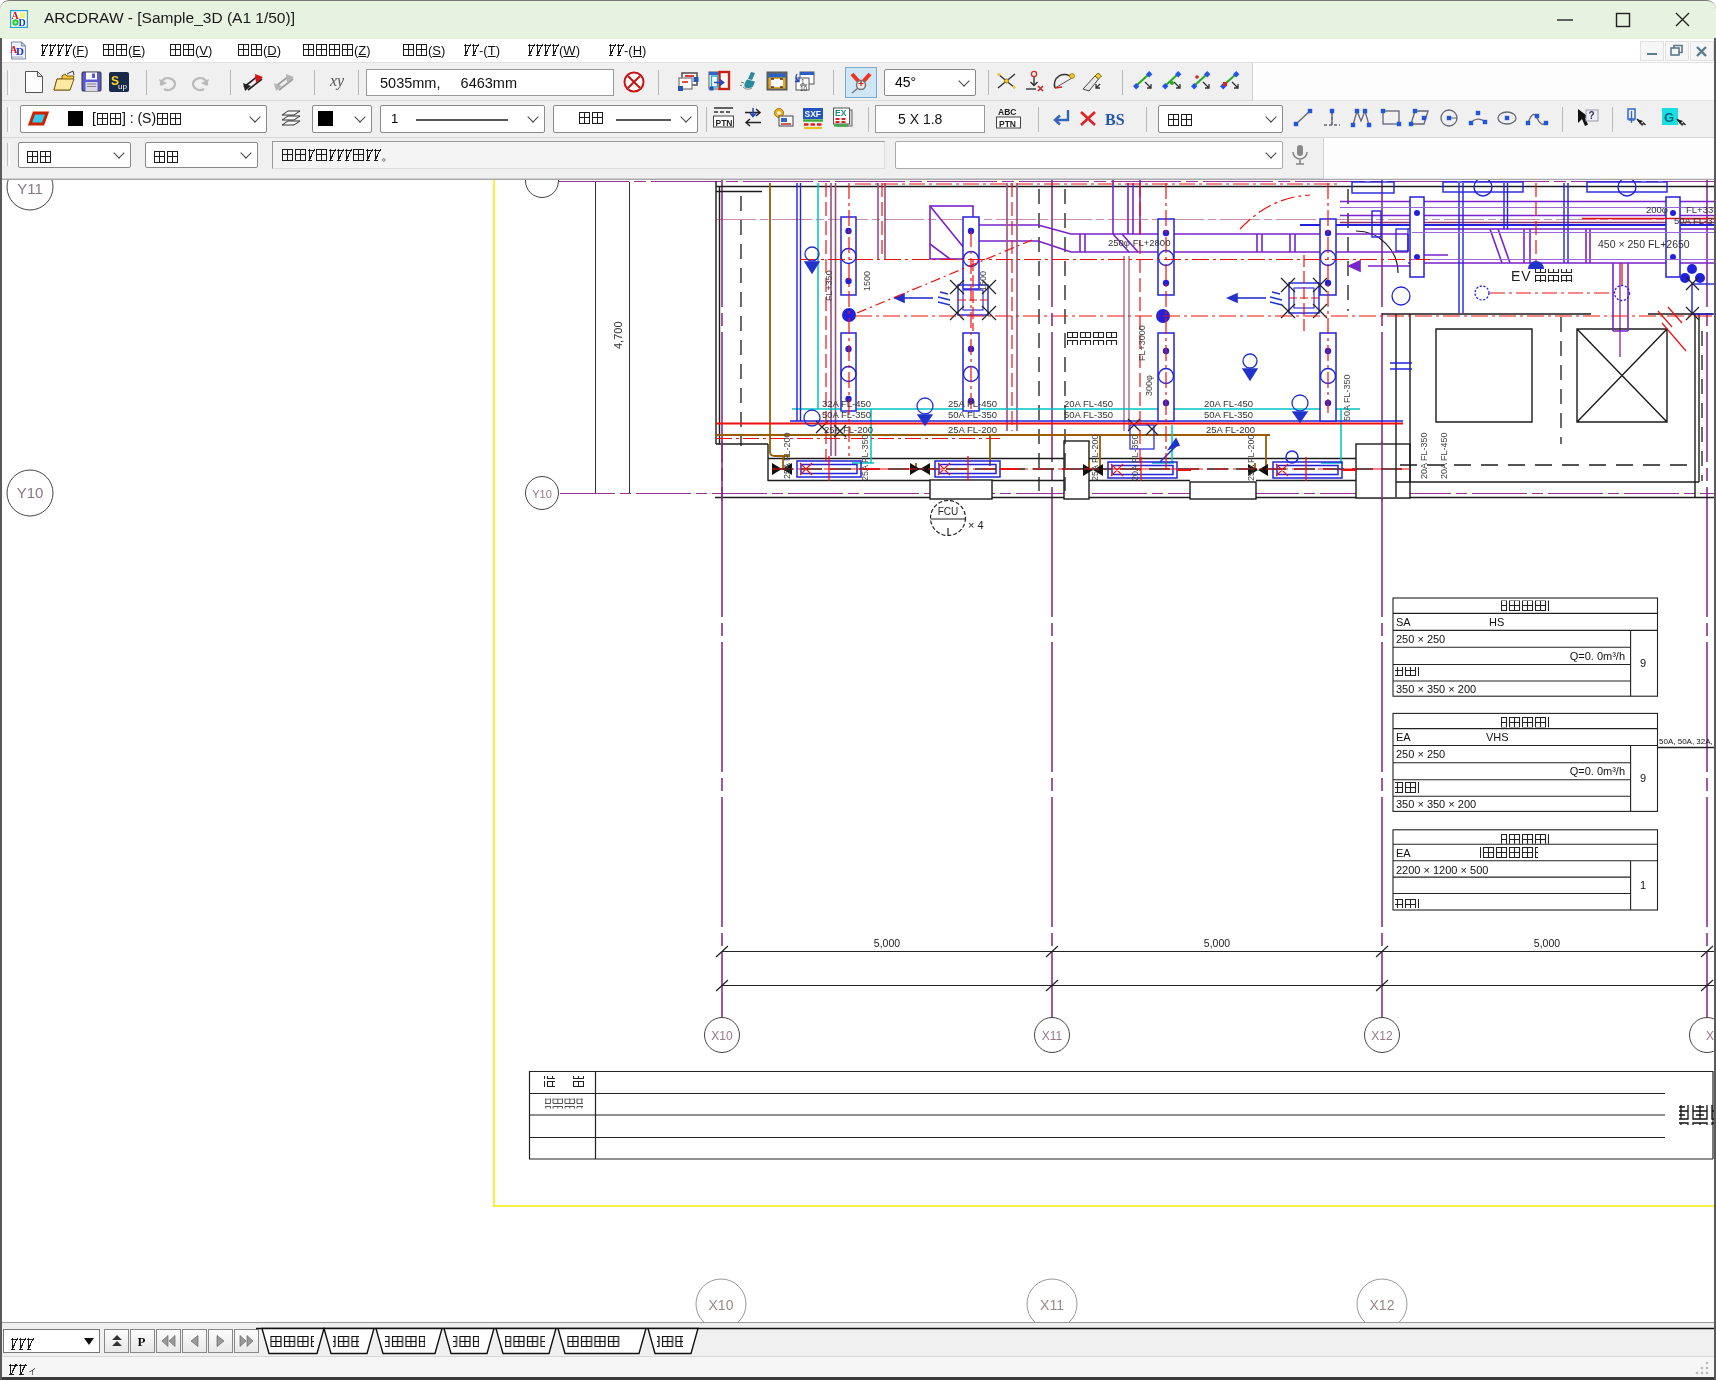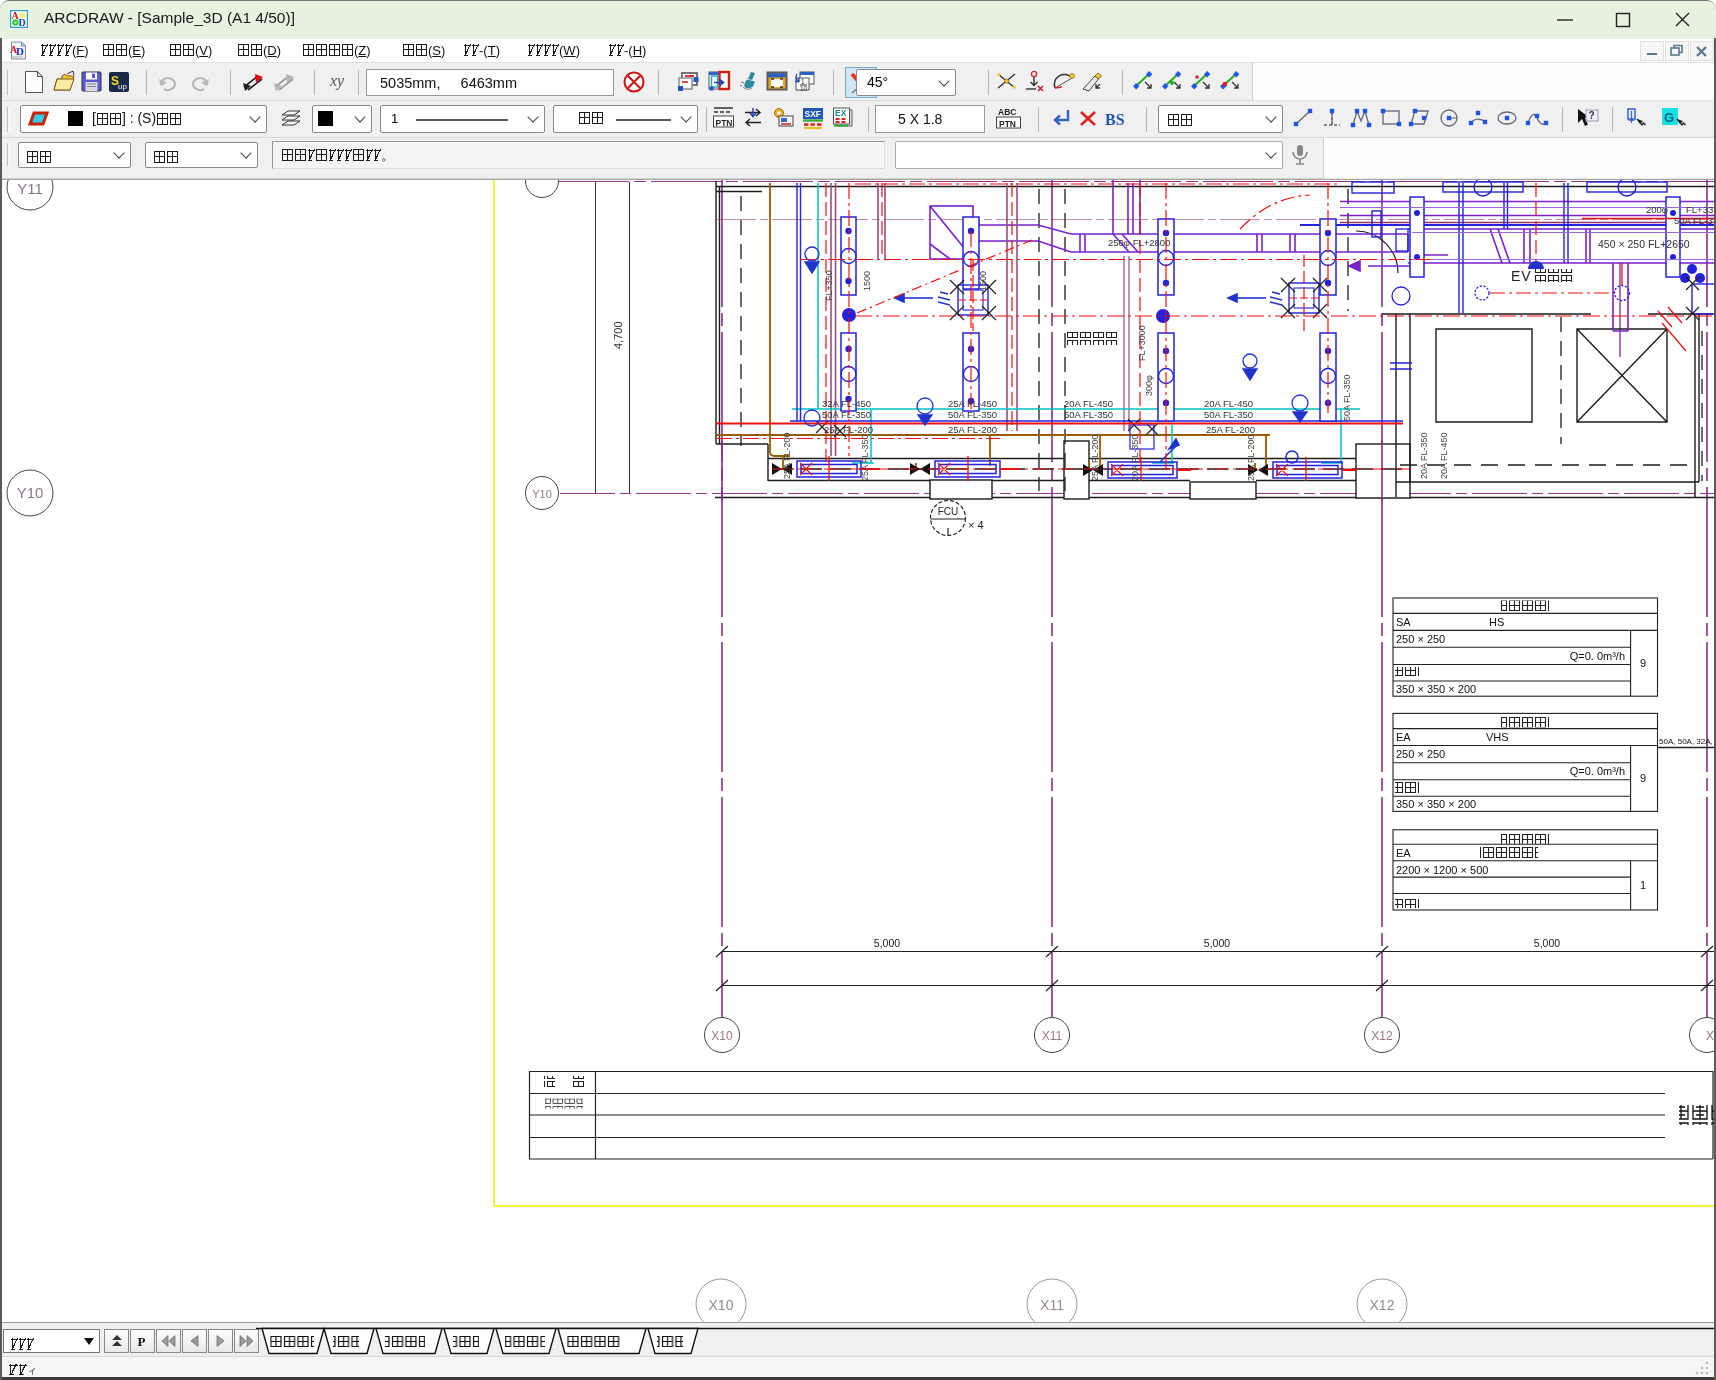--- a/index.html
+++ b/index.html
@@ -29,21 +29,21 @@
 <div class="abs" style="left:0;top:0;width:1716px;height:39px;background:#e7f2e0;border-top:1px solid #777;border-radius:9px 9px 0 0"></div>
 <div class="abs" style="left:10px;top:10px">
 <svg width="18" height="18">
         <rect x="0.5" y="0.5" width="17" height="17" fill="#fff" stroke="#2da0d0" stroke-width="1.5"></rect>
 <rect x="10" y="2.5" width="5.5" height="5.5" fill="#f6f27a"></rect>
         <circle cx="5.5" cy="12.5" r="3.2" fill="#2ecc2e"></circle>
         <circle cx="5.5" cy="12.5" r="1.2" fill="#b6f7b6"></circle>
 <text x="1.5" y="9" font-size="10" font-weight="bold" fill="#e01010" font-family="Liberation Serif">A</text>
 <text x="8.5" y="16" font-size="10" font-weight="bold" fill="#1040d0" font-family="Liberation Serif">D</text>
       </svg></div>
-<div class="abs" style="left:44px;top:9px;font-size:15.5px;color:#191919">ARCDRAW - [Sample_3D (A1 4/50)]</div>
+<div class="abs" style="left:44px;top:9px;font-size:15.5px;color:#191919">ARCDRAW - [Sample_3D (A1 1/50)]</div>
 <svg class="abs" style="left:1545px;top:8px" width="165" height="24">
 <path d="M12,12 h16" stroke="#222" stroke-width="1.4"></path>
 <rect x="71.5" y="5.5" width="13" height="13" fill="none" stroke="#222" stroke-width="1.4"></rect>
 <path d="M131,5 l13,13 M144,5 l-13,13" stroke="#222" stroke-width="1.4"></path>
     </svg>
 
 <div class="abs" style="left:0;top:39px;width:1716px;height:24px;background:#fff;border-bottom:1px solid #e0e0e0"></div>
 <div class="abs" style="left:9px;top:41px">
 <svg width="18" height="19">
         <path d="M2.5,1 h10 l4,4 v13 h-14 z" fill="#eef2fa" stroke="#7a8cb0"></path>
@@ -169,21 +169,21 @@
       </g>
 </svg>
 <div class="vsep" style="left:833px;top:70px;height:25px"></div>
 <div class="abs" style="left:845px;top:67px;width:32px;height:31px;background:#cfe6f5;border:1px solid #77aacc"></div>
 <svg class="abs" style="left:849px;top:71px" width="25" height="24">
       <path d="M3,3 L12,13 L21,3" fill="none" stroke="#ee3322" stroke-width="4"></path>
       <circle cx="12" cy="14" r="4.5" fill="#e8e8e8" stroke="#777" stroke-width="1.5"></circle>
       <path d="M9,17 L3,22" stroke="#777" stroke-width="1.5"></path>
       <path d="M12,10 v5 m-2.5,-2.5 h5" stroke="#cc2211" stroke-width="1.2"></path>
     </svg>
-<div class="cb" style="left:856px;top:69px;width:100px;height:27px">
+<div class="cb" style="left:884px;top:69px;width:92px;height:27px">
       <span class="ch"></span>
       <span style="position:absolute;left:10px;top:4px;font-size:14px">45°</span>
     </div>
 <div class="vsep" style="left:988px;top:70px;height:25px"></div>
 <svg class="abs" style="left:996px;top:70px" width="110" height="26">
 <g>
         <path d="M2,4 l17,14 M19,4 l-17,14" stroke="#333" stroke-width="1.4"></path>
         <circle cx="10.5" cy="11" r="2" fill="#f5c838" stroke="#a88608"></circle>
         <circle cx="3" cy="4.5" r="1.6" fill="#f5c838"></circle>
         <circle cx="18" cy="17" r="1.6" fill="#f5c838"></circle>

